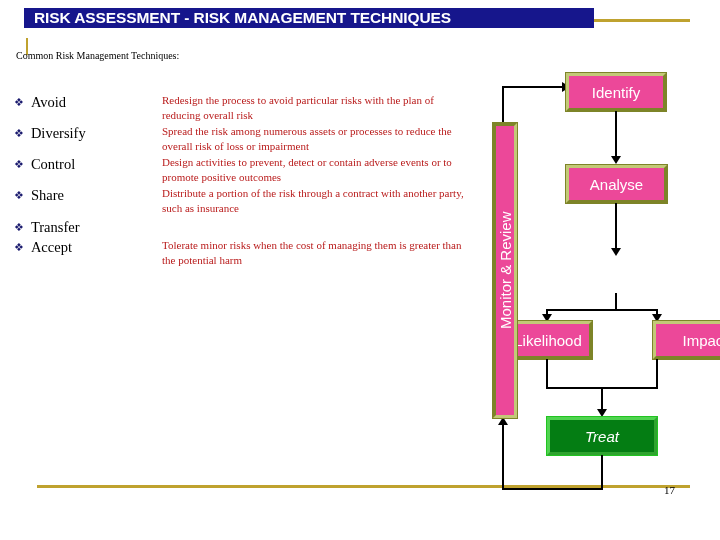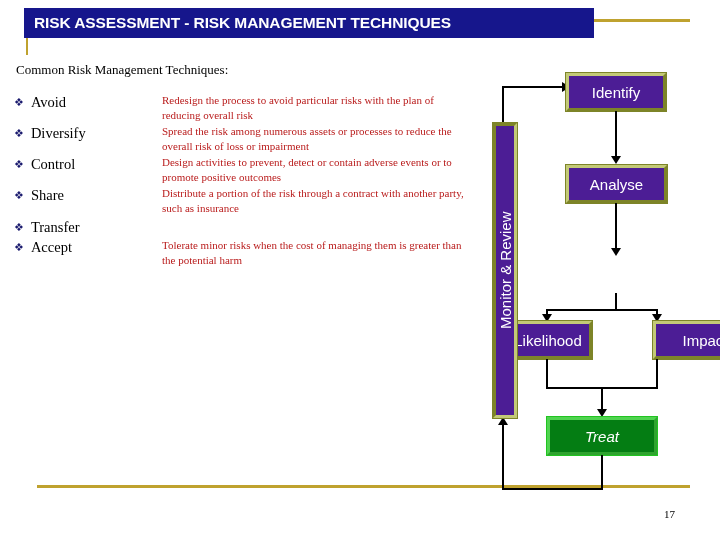--- a/index.html
+++ b/index.html
@@ -13,21 +13,21 @@
     position: relative;
     width: 720px; height: 540px;
     background: #ffffff;
     font-family: "Liberation Serif", "DejaVu Serif", serif;
   }
 
   
   .title-bar {
     position: absolute;
     left: 24px; top: 8px;
-    width: 570px; height: 30px;
+    width: 570px; height: 20px;
     background: #16168c;
     display: flex;
     align-items: center;
   }
   .title-text {
     color: #ffffff;
     font-family: "Liberation Sans", "DejaVu Sans", sans-serif;
     font-weight: bold;
     font-size: 15.5px;
     letter-spacing: -0.1px;
@@ -50,24 +50,23 @@
     position: absolute;
     left: 37px; top: 485px;
     width: 653px; height: 3px;
     background: #bfa22f;
   }
 
   
   .subtitle {
     position: absolute;
     left: 16px; top: 50px;
-    font-size: 13px;
+    font-size: 10px;
     color: #000000;
     white-space: nowrap;
-    margin-top: 12px;
   }
 
   
   .tech-table {
     position: absolute;
     left: 14px; top: 93px;
     width: 460px;
   }
   .tech-row {
     display: flex;
@@ -98,21 +97,21 @@
   }
 
   
   .diagram {
     position: absolute;
     left: 480px; top: 60px;
     width: 240px; height: 420px;
   }
   .node {
     position: absolute;
-    background: #4c1d95;
+    background: #ec4899;
     border-top: 3px solid #c3c977;
     border-left: 3px solid #c3c977;
     border-right: 3px solid #7d8428;
     border-bottom: 3px solid #7d8428;
     outline: 1px solid #7d8428;
     display: flex;
     align-items: center;
     justify-content: center;
     color: #ffffff;
     font-family: "Liberation Sans", "DejaVu Sans", sans-serif;
@@ -152,21 +151,21 @@
     position: absolute;
     width: 0; height: 0;
     border-top: 5px solid transparent;
     border-bottom: 5px solid transparent;
     border-left: 8px solid #000000;
   }
 
   
   .page-num {
     position: absolute;
-    left: 664px; top: 508px;
+    left: 664px; top: 484px;
     font-size: 11px;
     color: #000000;
     font-family: "Liberation Serif", serif;
   }
 </style>
 </head>
 <body>
 
 <div class="slide">
 

